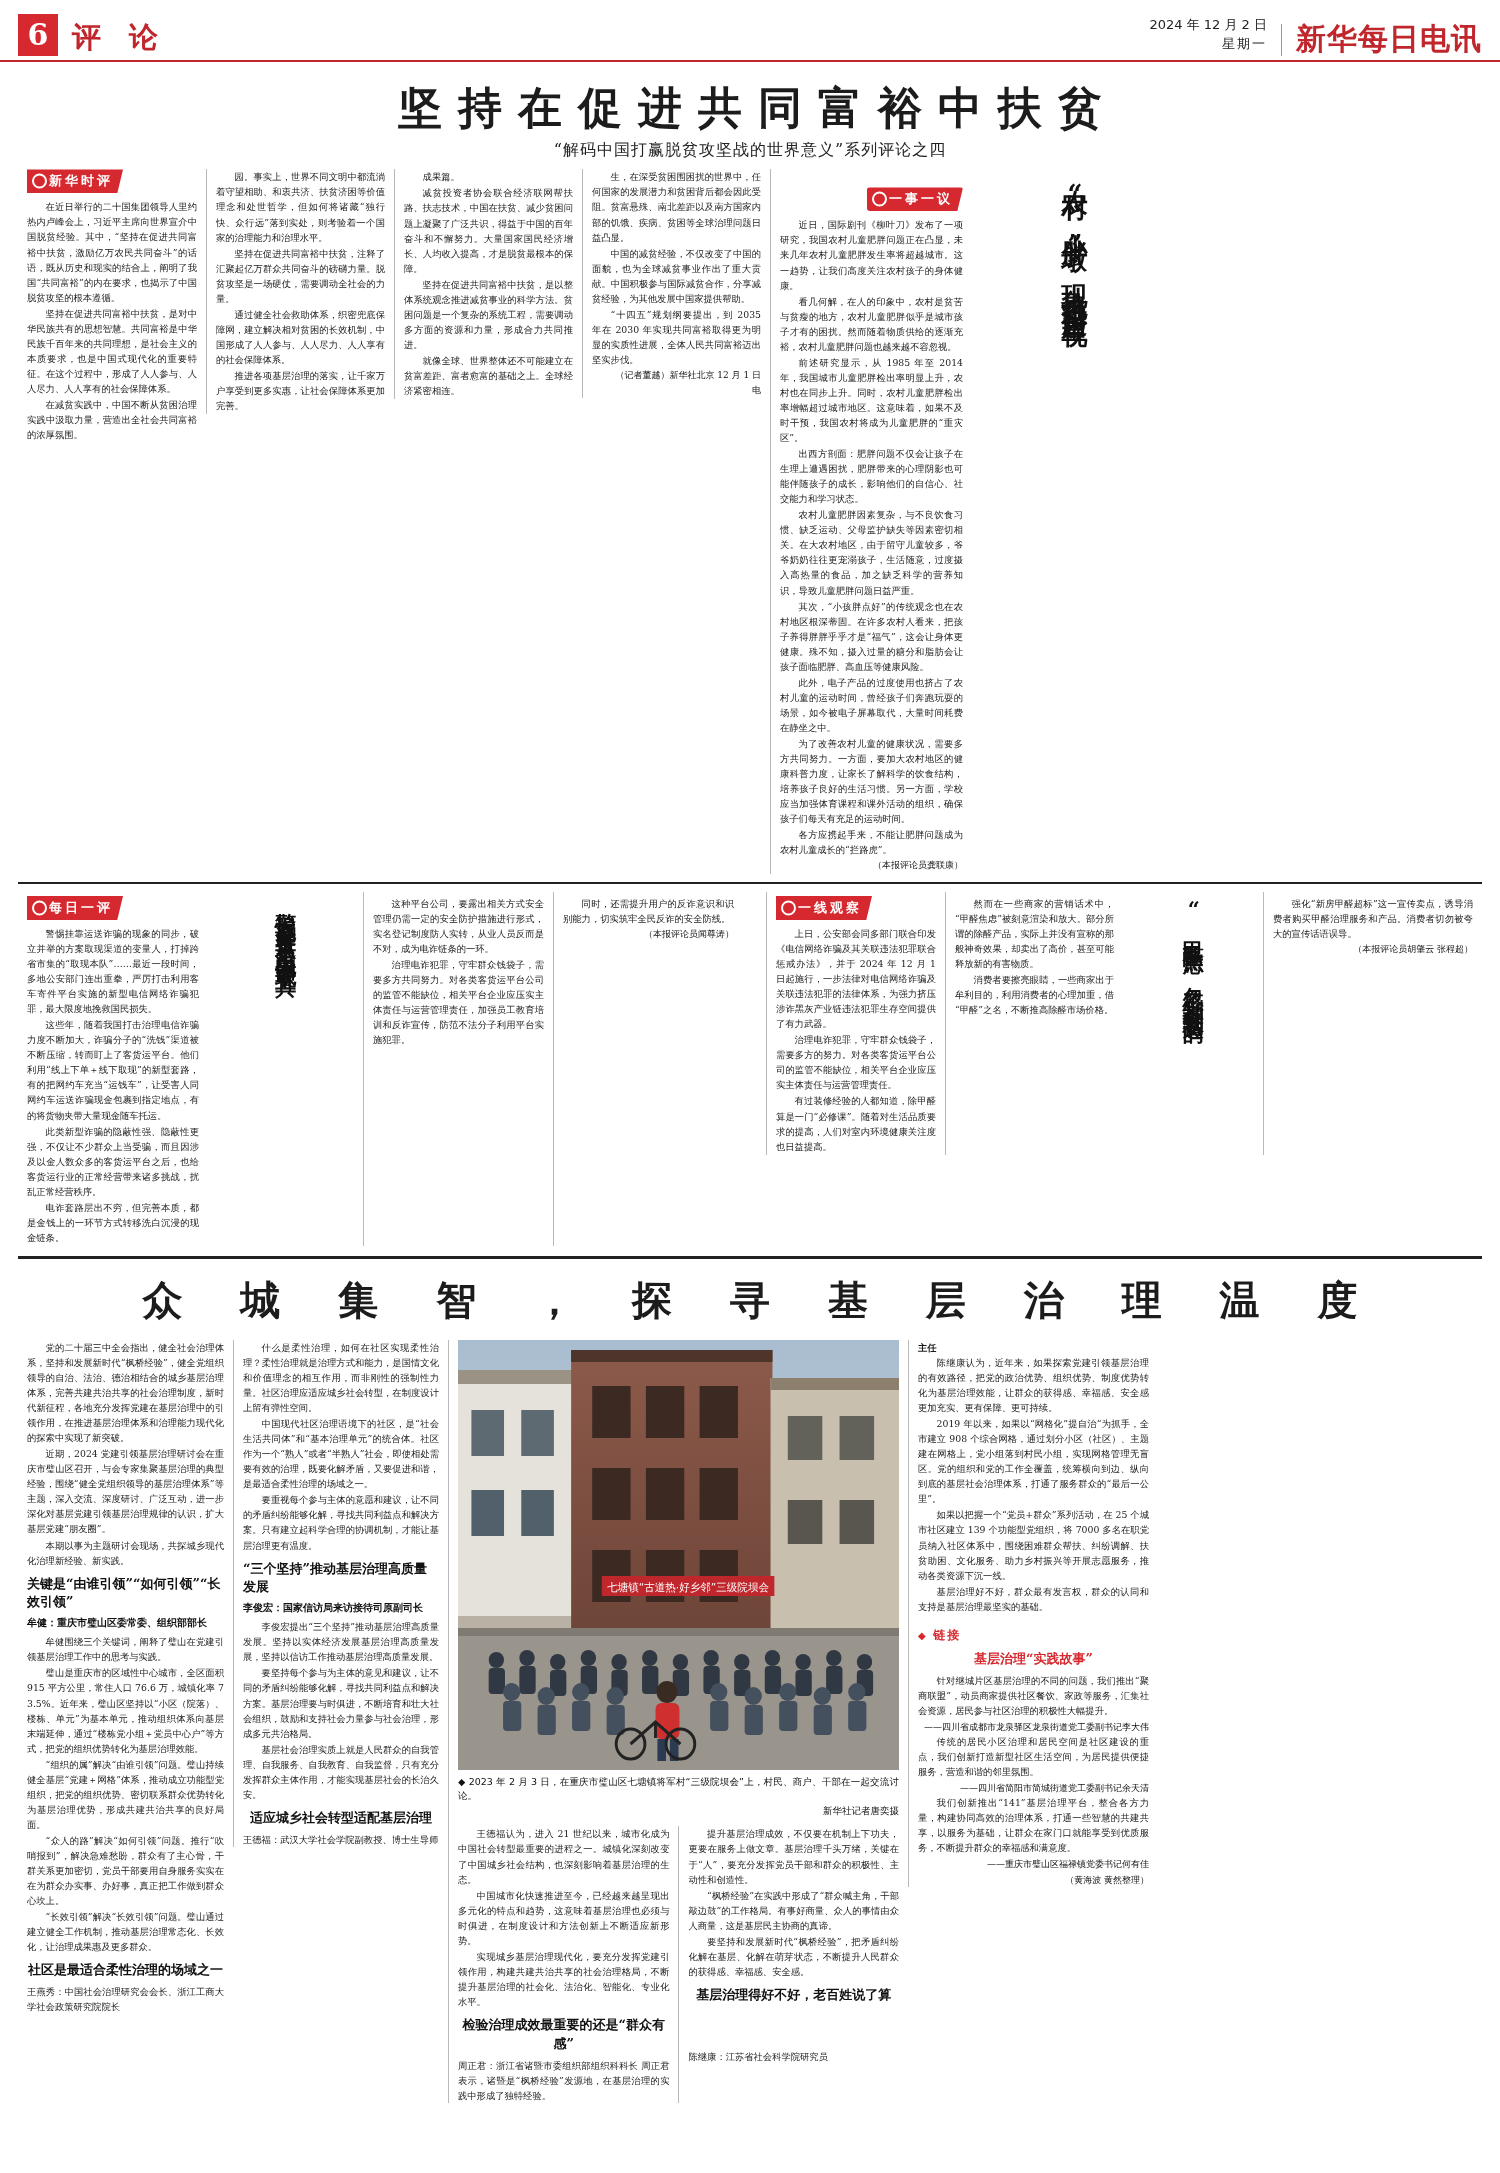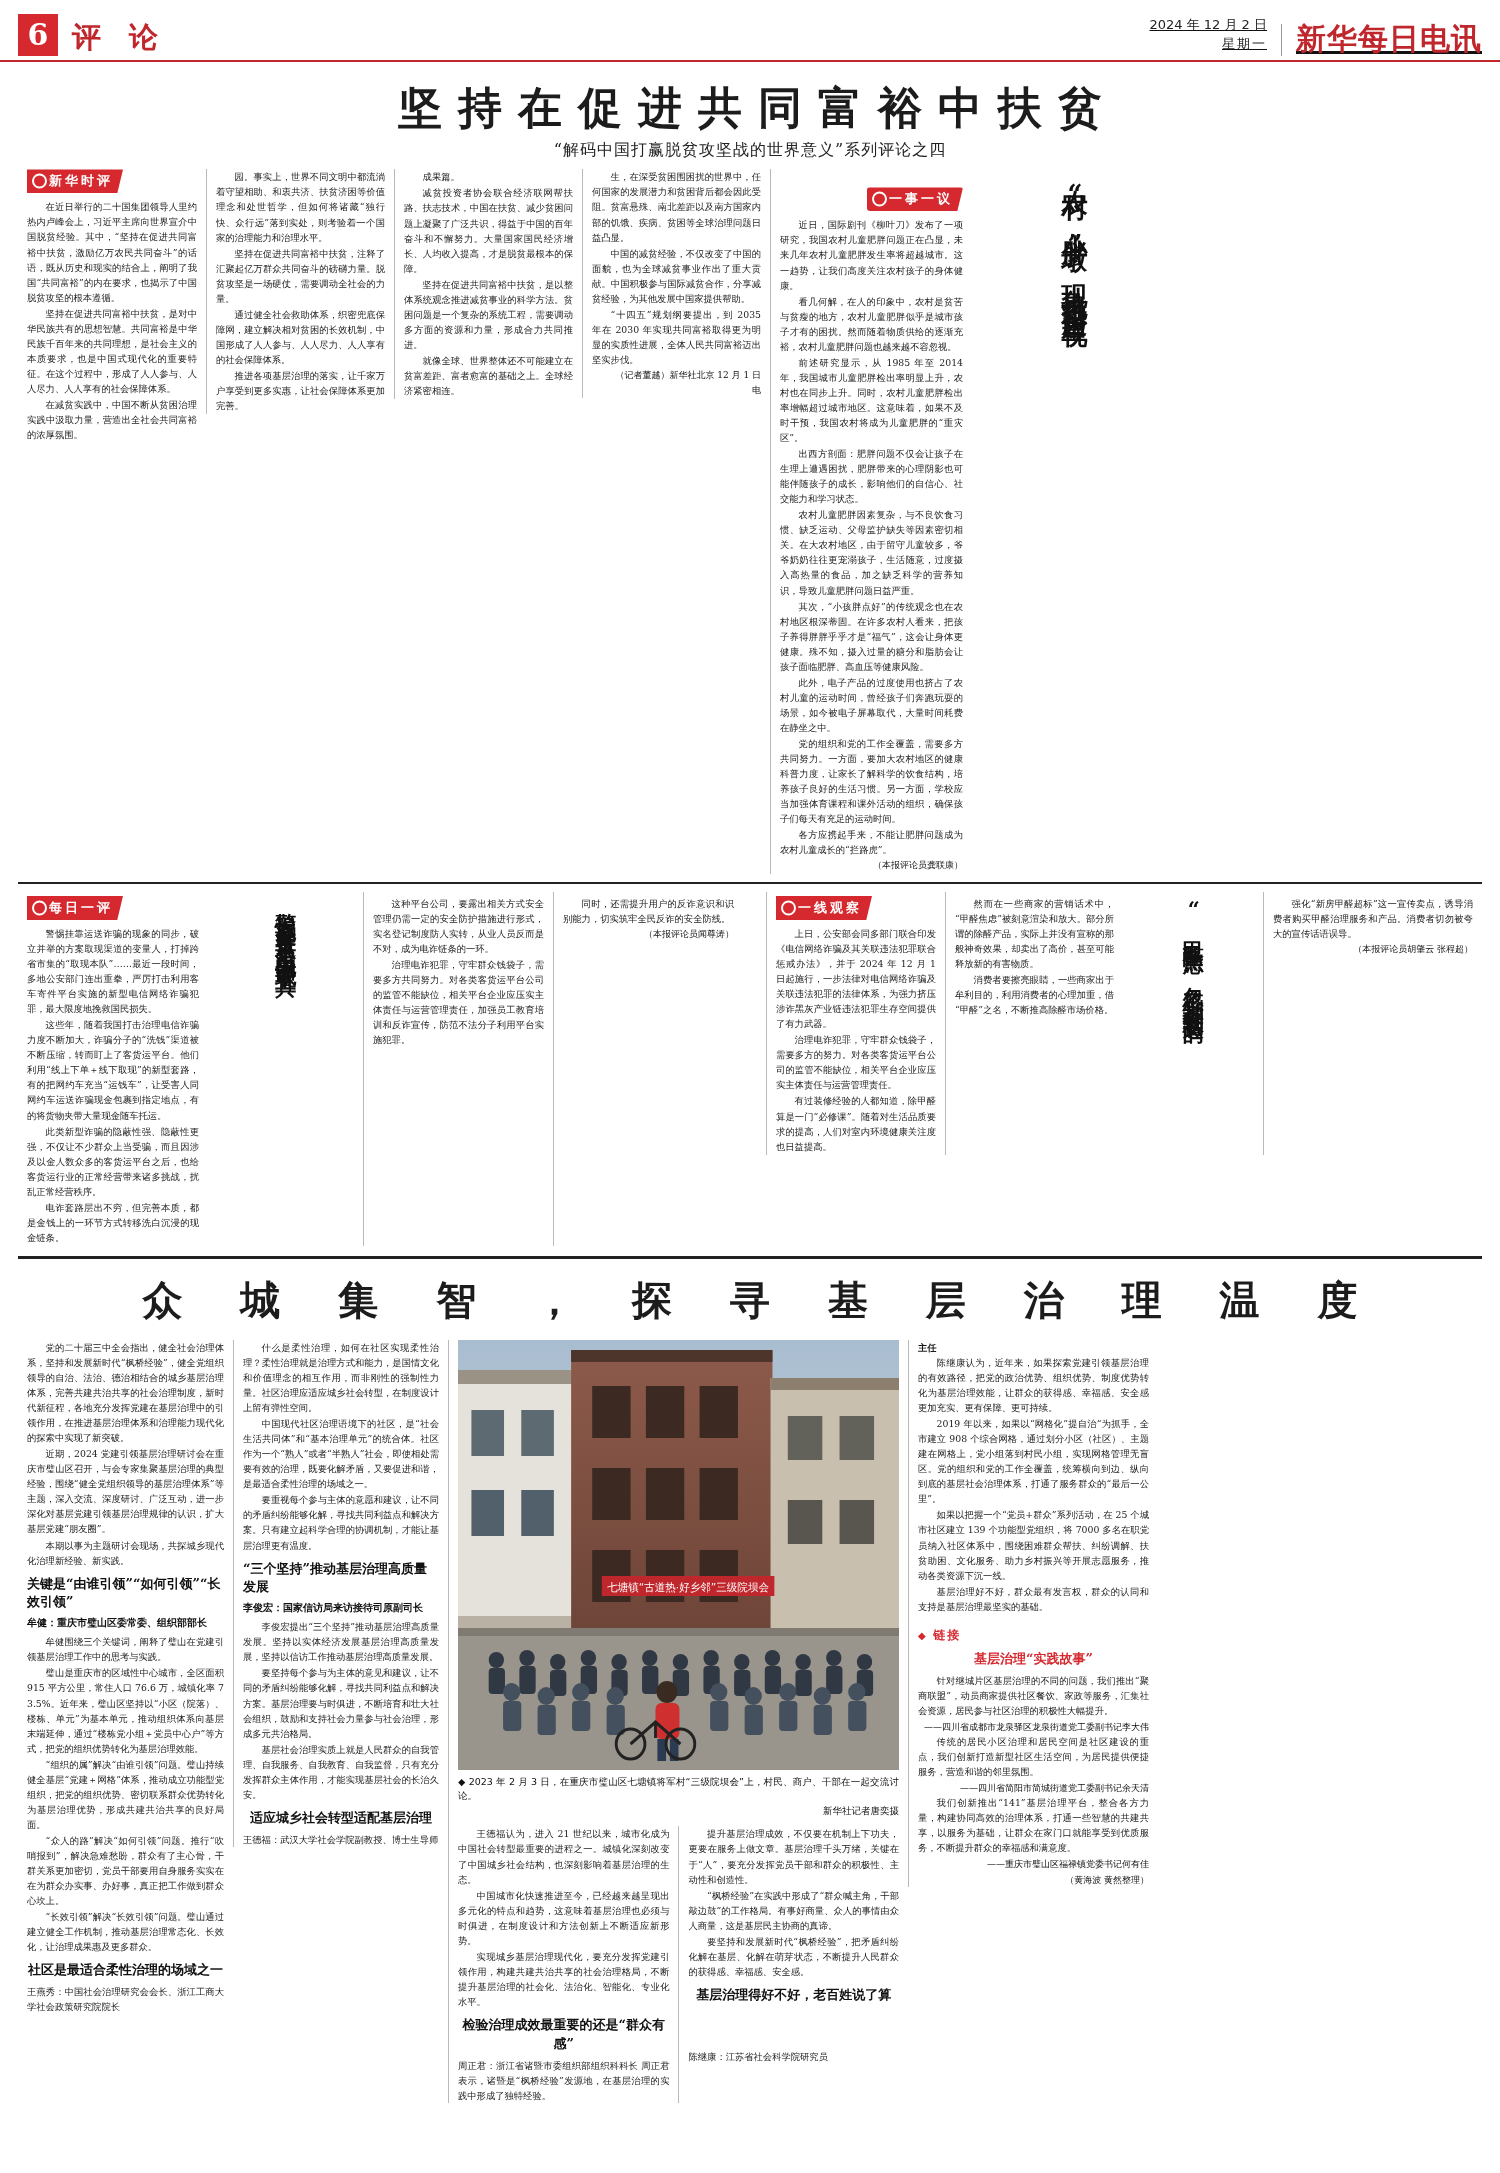--- a/index.html
+++ b/index.html
@@ -22,21 +22,21 @@
     background:#d6282f;color:#fff;width:40px;height:42px;
     display:flex;align-items:center;justify-content:center;
     font-size:30px;font-weight:bold;font-family:"DejaVu Serif","Liberation Serif",serif;
     line-height:1;
   }
   .folio-label{
     color:#c0272d;font-size:29px;font-weight:bold;letter-spacing:9px;
     margin-left:14px;font-family:"DejaVu Serif","Liberation Serif",serif;
     position:relative;top:2px;
   }
-  .mast-right{margin-left:auto;display:flex;align-items:flex-end;gap:14px;text-decoration:underline;}
+  .mast-right{margin-left:auto;display:flex;align-items:flex-end;gap:14px;}
   .datebox{text-align:right;font-size:13px;line-height:1.45;color:#222;padding-bottom:2px;}
   .datebox .d2{letter-spacing:2px;}
   .mast-sep{width:1px;background:#999;height:32px;}
   .brand{
     color:#c0272d;font-size:30px;font-weight:bold;letter-spacing:1px;
     font-family:"DejaVu Serif","Liberation Serif",serif;line-height:1;padding-bottom:2px;
   }
   .col-rule{border-left:1px solid #b9b9b9;}
 
   .badge{
@@ -187,21 +187,21 @@
             <span class="badge round">一事一议</span>
           </div>
           <div class="body-text">
             <p>近日，国际剧刊《柳叶刀》发布了一项研究，我国农村儿童肥胖问题正在凸显，未来几年农村儿童肥胖发生率将超越城市。这一趋势，让我们高度关注农村孩子的身体健康。</p>
             <p>看几何解，在人的印象中，农村是贫苦与贫瘦的地方，农村儿童肥胖似乎是城市孩子才有的困扰。然而随着物质供给的逐渐充裕，农村儿童肥胖问题也越来越不容忽视。</p>
             <p>前述研究显示，从 1985 年至 2014 年，我国城市儿童肥胖检出率明显上升，农村也在同步上升。同时，农村儿童肥胖检出率增幅超过城市地区。这意味着，如果不及时干预，我国农村将成为儿童肥胖的“重灾区”。</p>
             <p>出西方剖面：肥胖问题不仅会让孩子在生理上遭遇困扰，肥胖带来的心理阴影也可能伴随孩子的成长，影响他们的自信心、社交能力和学习状态。</p>
             <p>农村儿童肥胖因素复杂，与不良饮食习惯、缺乏运动、父母监护缺失等因素密切相关。在大农村地区，由于留守儿童较多，爷爷奶奶往往更宠溺孩子，生活随意，过度摄入高热量的食品，加之缺乏科学的营养知识，导致儿童肥胖问题日益严重。</p>
             <p>其次，“小孩胖点好”的传统观念也在农村地区根深蒂固。在许多农村人看来，把孩子养得胖胖乎乎才是“福气”，这会让身体更健康。殊不知，摄入过量的糖分和脂肪会让孩子面临肥胖、高血压等健康风险。</p>
             <p>此外，电子产品的过度使用也挤占了农村儿童的运动时间，曾经孩子们奔跑玩耍的场景，如今被电子屏幕取代，大量时间耗费在静坐之中。</p>
-            <p>党的组织和党的工作全覆盖，需要多方共同努力。一方面，要加大农村地区的健康科普力度，让家长了解科学的饮食结构，培养孩子良好的生活习惯。另一方面，学校应当加强体育课程和课外活动的组织，确保孩子们每天有充足的运动时间。</p>
+            <p>为了改善农村儿童的健康状况，需要多方共同努力。一方面，要加大农村地区的健康科普力度，让家长了解科学的饮食结构，培养孩子良好的生活习惯。另一方面，学校应当加强体育课程和课外活动的组织，确保孩子们每天有充足的运动时间。</p>
             <p>各方应携起手来，不能让肥胖问题成为农村儿童成长的“拦路虎”。</p>
             <p class="sig">（本报评论员龚联康）</p>
           </div>
         </div>
         <div style="width:120px;display:flex;justify-content:flex-end;">
           <div class="oneissue-head">农村“小胖墩”现象也须引起重视</div>
         </div>
       </div>
     </div>
   </div>

